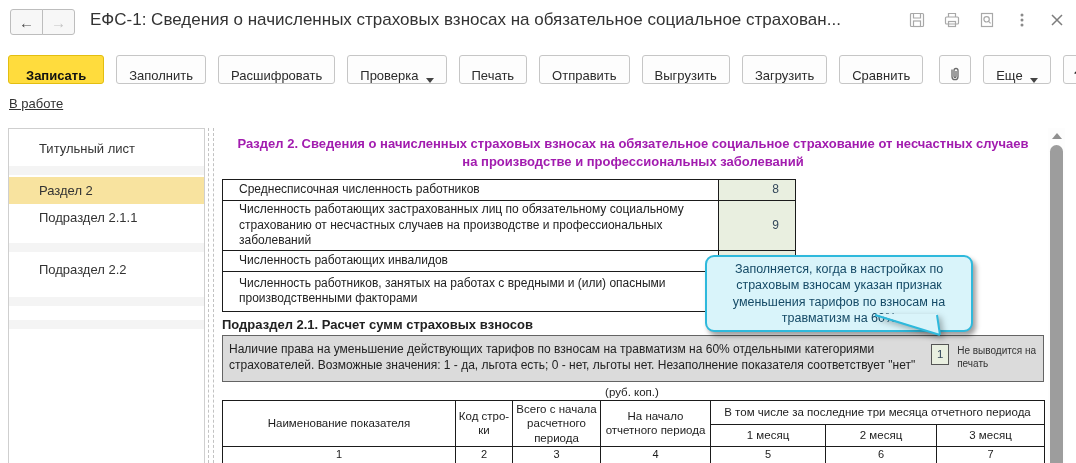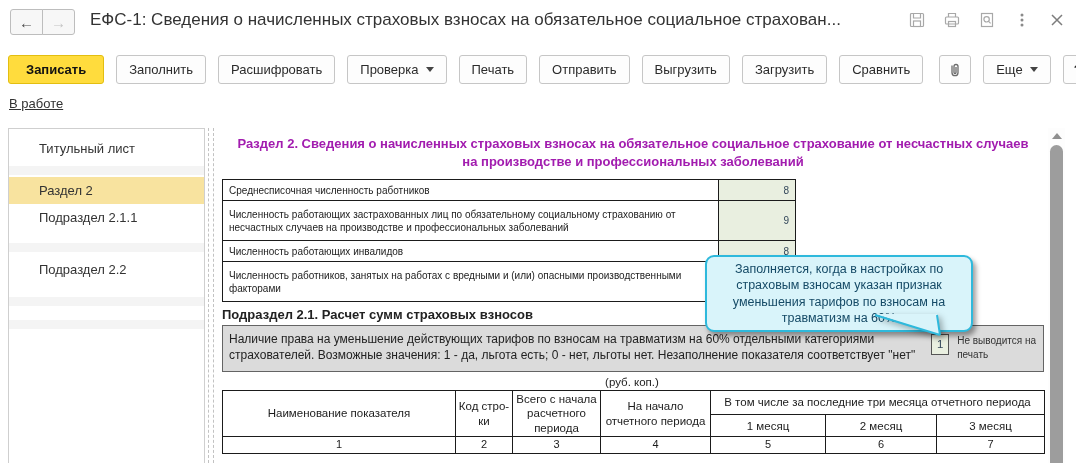--- a/index.html
+++ b/index.html
@@ -17,21 +17,21 @@
   .win-title { position: absolute; left: 90px; top: 10px; width: 838px; font-size: 17px;
                color: #333; white-space: nowrap; overflow: hidden; }
   .title-icons { position: absolute; right: 10px; top: 11px; display: flex; gap: 17px; align-items: center; }
   .tbtn { background: none; border: none; padding: 0; cursor: pointer; width: 18px; height: 18px; }
   .tbtn svg { display: block; }
 
   
   .toolbar { position: absolute; left: 8px; top: 55px; display: flex; gap: 12px; align-items: center; }
   .btn { height: 29px; background: #fdfdfd; border: 1px solid #c6c6c6; border-radius: 3px;
          font-family: inherit; font-size: 13px; color: #2b2b2b; padding: 0 12px; cursor: pointer;
-         display: inline-flex; align-items: center; gap: 7px; white-space: nowrap; }
+         display: inline-flex; align-items: flex-end; gap: 7px; white-space: nowrap; }
   .btn.primary { background: #ffdc3d; border-color: #e3be10; font-weight: bold; color: #111; padding: 0 17px; }
   .btn.icon-only { padding: 0 6px; }
   .btn.help { padding: 0 10px; font-weight: bold; }
   .caret { width: 0; height: 0; border-left: 4px solid transparent; border-right: 4px solid transparent;
            border-top: 5px solid #444; }
 
   .status-link { position: absolute; left: 9px; top: 96px; font-size: 13px; color: #333;
                  text-decoration: underline; cursor: pointer; }
 
   
@@ -46,22 +46,22 @@
 
   .splitter { position: absolute; left: 208px; top: 128px; width: 6px; height: 335px;
               border-left: 1px dashed #c2c2c2; border-right: 1px dashed #c2c2c2; cursor: col-resize; }
 
   
   .content { position: absolute; left: 222px; top: 128px; width: 822px; }
   .section-title { margin-top: 7px; font-size: 13px; font-weight: bold; color: #a21caf;
                    text-align: center; line-height: 1.35; padding: 0 8px; }
   table { border-collapse: collapse; table-layout: fixed; }
   .t1 { margin-top: 9px; width: 573px; }
-  .t1 td { border: 1px solid #1b1b1b; font-size: 10px; color: #222; line-height: 1.3;
-           padding: 1px 6px; vertical-align: middle; }
+  .t1 td { border: 1px solid #1b1b1b; font-size: 12px; color: #222; line-height: 1.3;
+           padding: 1px 16px; vertical-align: middle; }
   .t1 tr.h21 td { height: 21px; } .t1 tr.h40 td { height: 40px; }
   .t1 td.val { background: #e9efe0; text-align: right; color: #33475a; }
 
   .subsection { margin-top: 5px; font-size: 13px; font-weight: bold; color: #222; }
 
   .benefit { margin-top: 3px; width: 822px; height: 47px; background: #dbdbdb; border: 1px solid #646464;
              display: flex; align-items: flex-start; padding: 5px 6px; }
   .benefit-text { width: 692px; font-size: 12px; color: #222; line-height: 1.35; }
   .benefit-value { width: 18px; height: 21px; margin-left: 12px; margin-top: 3px; background: #e9efe0;
                    border: 1px solid #555; font-size: 11.5px; color: #33475a; text-align: center;

